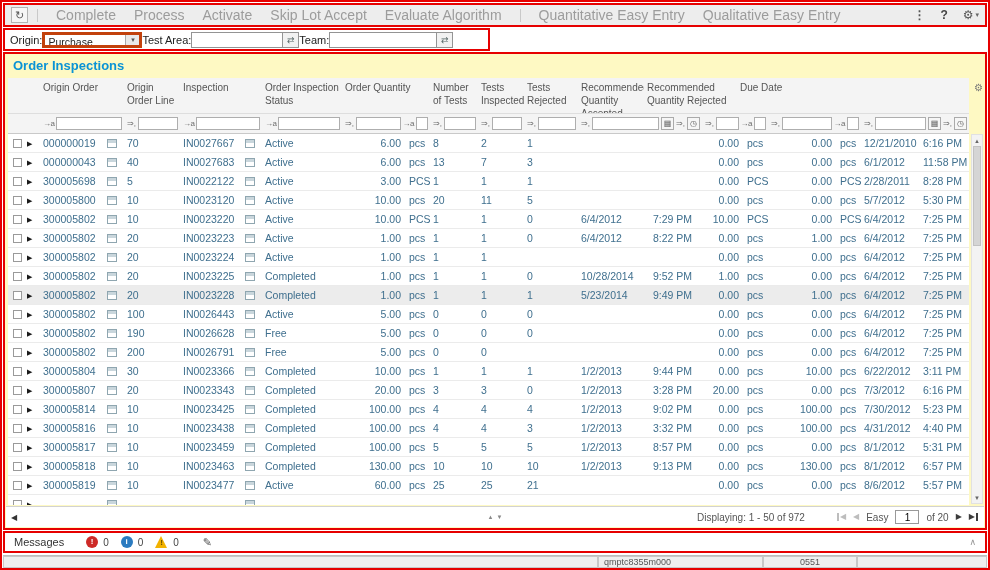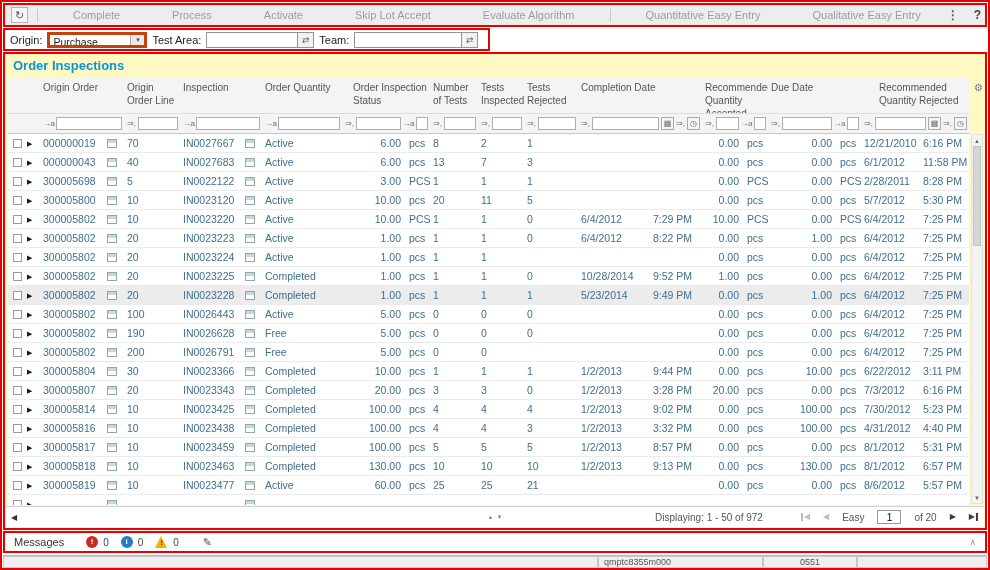--- a/index.html
+++ b/index.html
@@ -6,30 +6,30 @@
   html,body{width:990px;height:570px;overflow:hidden;background:#fff;
     font-family:"Liberation Sans",sans-serif;}
   .screen{position:relative;width:990px;height:570px;border:2px solid #e60000;background:#fff;overflow:hidden}
 
   
   .toolbar{margin:1px 1px 0;height:24px;border:2px solid #e60000;background:#ededed;
     display:flex;align-items:center;padding:0 6px;white-space:nowrap}
   .tbtn{width:17px;height:16px;border:1px solid #b3b3b3;background:#f6f6f6;color:#555;
     font-size:11px;line-height:1;display:flex;align-items:center;justify-content:center;flex:none}
   .tsep{width:1px;height:13px;background:#c9c9c9;margin:0 9px;flex:none}
-  .taction{color:#9c9c9c;font-size:11px;margin:0 26px}
+  .taction{color:#9c9c9c;font-size:14px;margin:0 9px}
   .tright{margin-left:auto;display:flex;align-items:center;gap:15px;color:#555}
   .tdots{font-size:12px;font-weight:bold;color:#555;letter-spacing:0}
   .thelp{font-size:12px;font-weight:bold;color:#444}
   .tgear{font-size:12px;color:#555;display:flex;align-items:center;gap:2px}
   .tgear .caret{font-size:7px;color:#666}
 
   
   .fbar-row{margin:1px 1px 0;height:23px;display:flex;background:#fff}
-  .fbar{border:2px solid #e60000;width:487px;display:flex;align-items:center;padding:0 5px;gap:5px;background:#fff}
+  .fbar{border:2px solid #e60000;width:487px;display:flex;align-items:center;padding:0 5px;background:#fff}
   .flabel{font-size:11px;color:#222;flex:none}
   .fselect{display:flex;align-items:stretch;width:100px;height:16px;border:3px solid #c2410c;background:#fff;flex:none}
   .fselect .sval{flex:1;font-size:10.5px;padding:1px 0 0 3px;color:#222;overflow:hidden}
   .fselect .ddbtn{width:14px;background:#e9e9e9;border-left:1px solid #aaa;display:flex;align-items:center;justify-content:center;font-size:7px;color:#555}
   .fgroup{display:flex;align-items:stretch;height:16px;flex:none}
   .fgroup input{width:92px;border:1px solid #949494;font-size:10.5px;padding:0 2px;outline:none}
   .fgroup.team input{width:108px}
   .fbrowse{width:16px;border:1px solid #949494;border-left:none;background:#f2f2f2;
     display:flex;align-items:center;justify-content:center;font-size:9px;color:#566}
 
@@ -76,21 +76,21 @@
   
   .grid-gear{position:absolute;top:28px;right:2px;font-size:10px;color:#777}
   .vscroll{position:absolute;top:80px;right:2px;bottom:24px;width:12px;background:#f3f3f3;
     border:1px solid #e1e1e1;display:flex;flex-direction:column;align-items:center}
   .sarrow{font-size:6px;color:#666;height:11px;display:flex;align-items:center;flex:none}
   .sthumb{width:8px;height:100px;background:#d5d5d5;border:1px solid #c2c2c2;flex:none}
   .gbottom{position:absolute;left:1px;right:1px;bottom:1px;height:21px;border-top:1px solid #d2d2d2;
     background:#fff;display:flex;align-items:center;padding:0 5px}
   .hsl{font-size:8px;color:#333;flex:none}
   .split{position:absolute;left:50%;transform:translateX(-50%);display:flex;gap:3px;font-size:6px;color:#888}
-  .pag{margin-left:auto;display:flex;align-items:center;gap:13px;font-size:10px;color:#555}
+  .pag{margin-left:auto;display:flex;align-items:center;gap:7px;font-size:10px;color:#555}
   .disp{margin-right:24px}
   .navi{display:flex;align-items:center;font-size:8px;line-height:1}
   .navi .bar{width:2px;height:8px;background:currentColor;margin:0 1px}
   .ndis{color:#bdbdbd}
   .nen{color:#3c3c3c}
   .pinput{width:24px;height:14px;border:1px solid #999;font-size:10px;text-align:center;padding:0;outline:none}
 
   
   .messages{margin:1px 1px 0;height:22px;border:2px solid #e60000;background:#fff;
     display:flex;align-items:center;padding:0 9px}
@@ -166,29 +166,28 @@
     <span class="grid-gear">⚙</span>
 
     <div class="grid">
 
       <div class="ghead">
         <div class="gh c-check"></div>
         <div class="gh c-arrow"></div>
         <div class="gh c-origin">Origin Order</div>
         <div class="gh c-line">Origin Order Line</div>
         <div class="gh c-insp">Inspection</div>
+        <div class="gh c-status">Order Inspection Status</div>
         <div class="gh c-qty">Order Quantity</div>
-        <div class="gh c-status">Order Inspection Status</div>
         <div class="gh c-nt">Number of Tests</div>
         <div class="gh c-ti">Tests Inspected</div>
         <div class="gh c-tr">Tests Rejected</div>
-        <div class="gh c-cd">Completion Date</div>
         <div class="gh c-ra">Recommended Quantity Accepted</div>
+        <div class="gh c-rr">Recommended Quantity Rejected</div>
         <div class="gh c-dd">Due Date</div>
-        <div class="gh c-rr">Recommended Quantity Rejected</div>
       </div>
 
       <div class="gfilter">
         <div class="gf c-check"></div>
         <div class="gf c-arrow"></div>
         <div class="gf c-origin">
             <span class="fic jump">→a</span>
             <input style="">
           </div>
         <div class="gf c-line">

